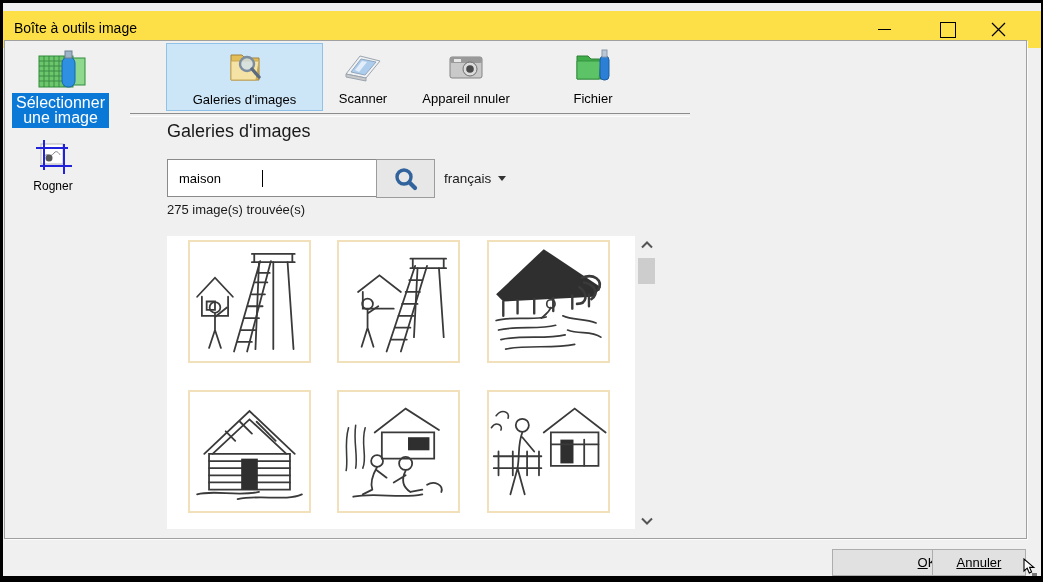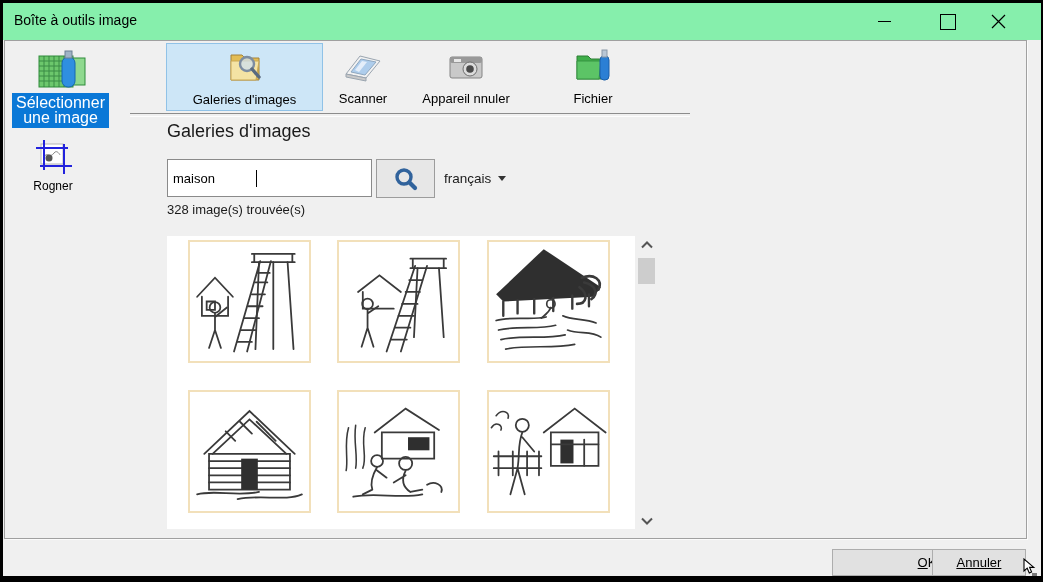--- a/index.html
+++ b/index.html
@@ -3,21 +3,21 @@
 <meta charset="utf-8">
 <style>
   html,body{margin:0;padding:0;}
   body{
     width:1043px;height:582px;position:relative;background:#000;
     font-family:"Liberation Sans", sans-serif;overflow:hidden;
     -webkit-font-smoothing:antialiased;
   }
   .win{position:absolute;left:3px;top:3px;width:1038px;height:573px;background:#f0f0f0;}
   
-  .titlebar{position:absolute;left:0;top:0;width:100%;height:37px;background:#86efac;}
+  .titlebar{position:absolute;left:0;top:8px;width:100%;height:37px;background:#fde047;}
   .title-text{position:absolute;left:11px;top:9px;font-size:14px;color:#000;}
   .winbtn{position:absolute;top:4px;width:38px;height:29px;display:flex;align-items:center;justify-content:center;}
   #btn-min{left:862px;} #btn-max{left:926px;} #btn-close{left:976px;}
   
   .main-panel{position:absolute;left:1px;top:37px;width:1021px;height:497px;
     border:1px solid #a0a0a0;background:#f0f0f0;box-shadow:1px 1px 0 #fbfbfb;}
   
   .side-item{position:absolute;cursor:default;}
   .side-icon{display:block;margin:0 auto;}
   .sel-img-label{position:absolute;left:9px;top:90px;width:97px;padding:2px 0 3px 0;
@@ -26,21 +26,21 @@
   
   .tab{position:absolute;top:40px;height:66px;text-align:center;}
   .tab.selected{background:#cde6f7;border:1px solid #90c2e7;}
   .tab-icon{margin-top:5px;display:inline-block;}
   .tab-label{font-size:13px;color:#000;margin-top:2px;line-height:14px;}
   .tab-sep{position:absolute;left:127px;top:110px;width:560px;height:2px;
     border-top:1px solid #8c8c8c;border-bottom:1px solid #fdfdfd;}
   
   .heading{position:absolute;left:164px;top:118px;font-size:18px;color:#1a1a1a;}
   .search-input{position:absolute;left:164px;top:156px;width:198px;height:36px;background:#fff;
-    border:1px solid #8a8a8a;display:flex;align-items:center;padding-left:5px;font-size:13px;color:#000;gap:40px;}
+    border:1px solid #8a8a8a;display:flex;align-items:center;padding-left:11px;font-size:13px;color:#000;gap:40px;}
   .caret{display:inline-block;width:1px;height:17px;background:#000;margin-left:1px;}
   .search-btn{position:absolute;left:373px;top:156px;width:57px;height:37px;background:#e7e7e7;
     border:1px solid #9c9c9c;display:flex;align-items:center;justify-content:center;cursor:default;}
   .lang{position:absolute;left:441px;top:165px;height:20px;font-size:13.5px;color:#1a1a1a;
     display:flex;align-items:center;gap:7px;cursor:default;}
   .caret-down{width:0;height:0;border-left:4px solid transparent;border-right:4px solid transparent;border-top:5px solid #333;}
   .results{position:absolute;left:164px;top:199px;font-size:13px;color:#1a1a1a;}
   .grid{position:absolute;left:164px;top:233px;width:468px;height:293px;background:#fff;}
   .thumb{position:absolute;width:119px;height:119px;background:#fff;border:2px solid #f2e0ba;}
   .thumb svg{width:100%;height:100%;}
@@ -160,21 +160,21 @@
       <circle cx="11" cy="11" r="7" fill="none" stroke="#31639c" stroke-width="3.4"></circle>
       <path d="M16.5 16.5 L22 22" stroke="#31639c" stroke-width="4.2" stroke-linecap="round"></path>
     </svg>
   </div>
 
   <div class="lang">
     <span>français</span>
     <span class="caret-down"></span>
   </div>
 
-  <div class="results">328 image(s) trouvée(s)</div>
+  <div class="results">275 image(s) trouvée(s)</div>
 
   <div class="grid">
     <div class="thumb" style="left:21px;top:4px;" aria-label="croquis maison sur pilotis avec grande échelle et personnage">
       <svg viewBox="0 0 100 100" fill="none" stroke="#3a3a3a" stroke-width="1.5" stroke-linecap="round">
         <path d="M52 10 H88 M54 10 V17 M86 10 V17 M52 17 H88"></path>
         <path d="M58 17 L55 90 M82 17 L87 90 M70 17 L70 90"></path>
         <path d="M37 92 L59 16 M48 92 L68 16"></path>
         <path d="M40 84 H52 M43 74 H55 M46 64 H58 M49 54 H61 M52 44 H63 M55 34 H65 M57 26 H67"></path>
         <path d="M6 46 L21 30 L36 46 M10 46 V62 H32 V46"></path>
         <path d="M14 50 h7 v7 h-7 z"></path>

